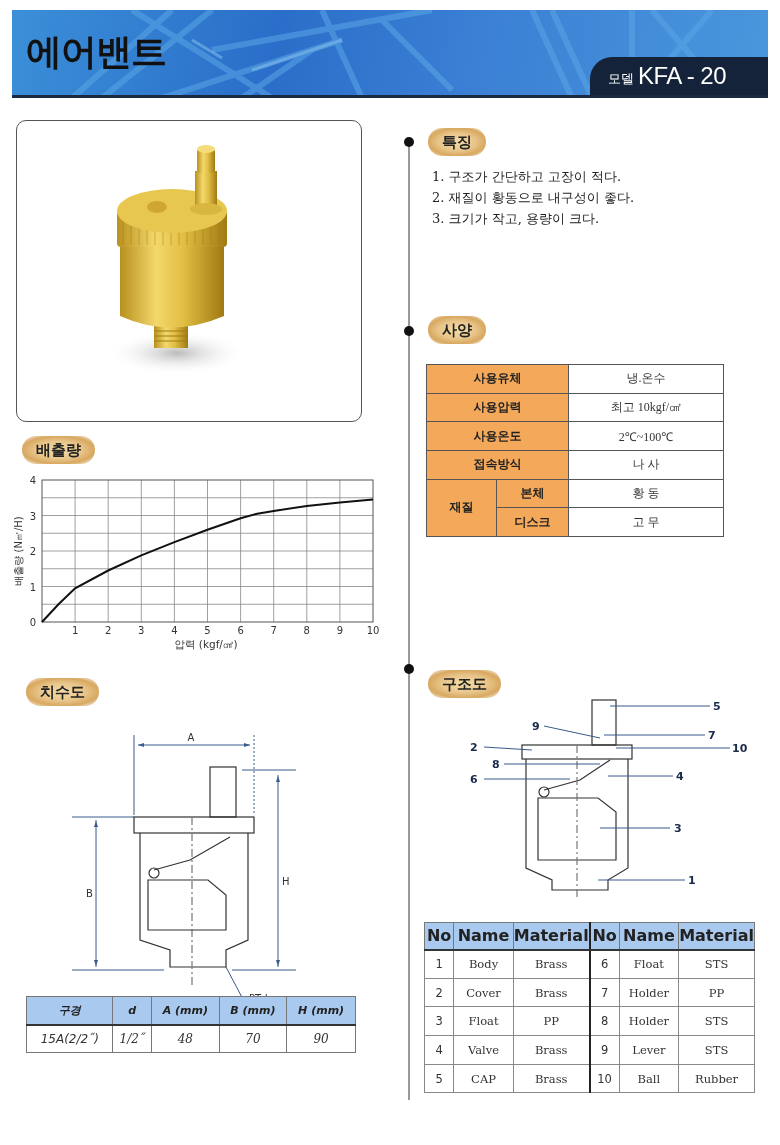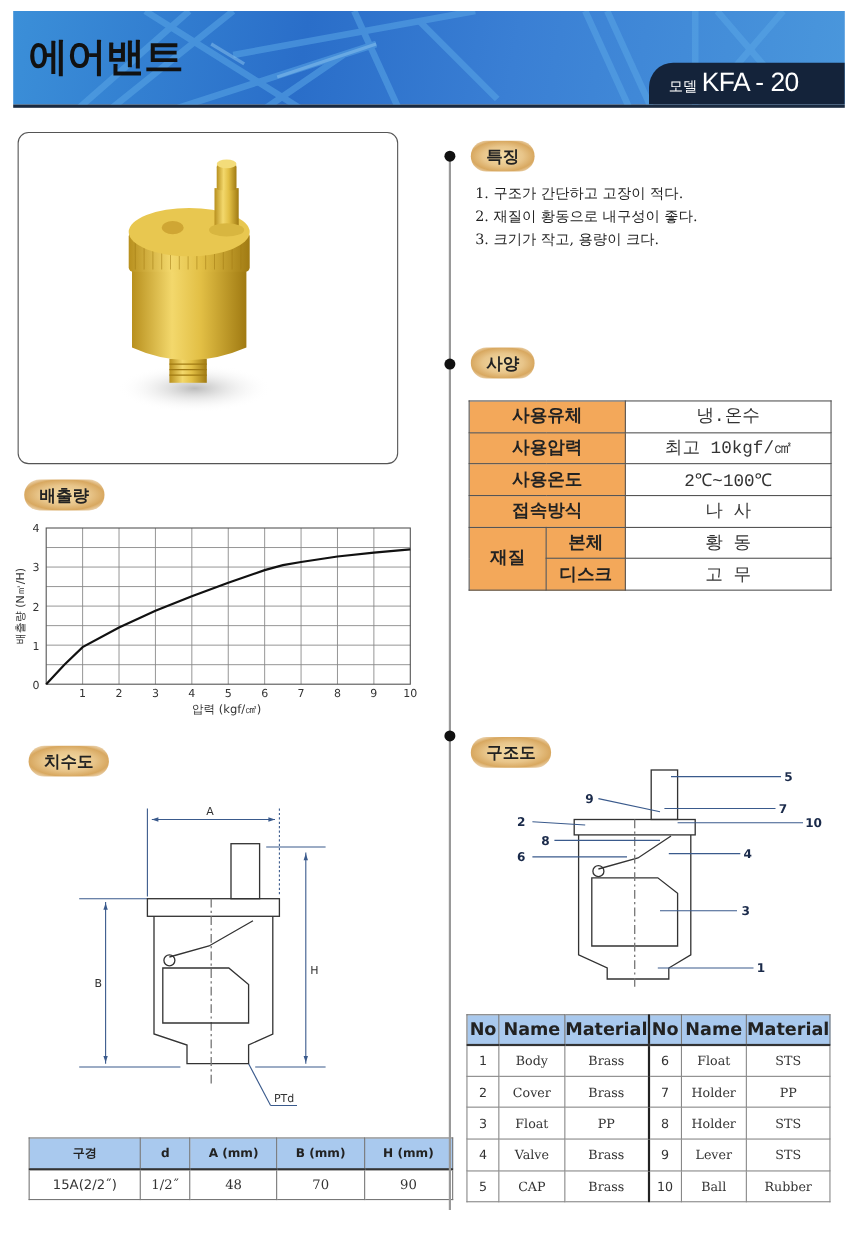--- a/index.html
+++ b/index.html
@@ -15,28 +15,28 @@
   
   .photo-box { left: 16px; top: 120px; width: 346px; height: 302px; border: 1.5px solid #555; border-radius: 10px; background: #fff; }
   
   .pill { position: absolute; height: 28px; padding: 0 14px; border-radius: 14px; background: radial-gradient(ellipse at center, #f4dca6 0%, #e8c58a 45%, #d8a860 70%, rgba(255,255,255,0) 100%); font-weight: bold; font-size: 15px; color: #222; display: flex; align-items: center; }
   
   .timeline { left: 408px; top: 140px; width: 2px; height: 960px; background: #999; }
   .dot { width: 10px; height: 10px; border-radius: 50%; background: #111; }
   .features { left: 432px; top: 166px; font-family: "DejaVu Serif", serif; font-size: 13px; line-height: 21px; color: #222; }
   
   table { border-collapse: collapse; }
-  .spec { left: 426px; top: 364px; width: 330px; font-size: 16px; }
+  .spec { left: 426px; top: 364px; width: 298px; font-size: 12px; }
   .spec td { border: 1px solid #555; height: 28.7px; text-align: center; }
   .spec .lab { background: #f3a85a; font-weight: bold; color: #222; }
-  .spec .val { font-family: Liberation Mono, monospace; color: #333; }
+  .spec .val { font-family: Liberation Serif, serif; color: #333; }
   
   .chart { left: 10px; top: 470px; width: 380px; height: 190px; }
   
-  .dims { left: 26px; top: 1034px; width: 386px; font-size: 12px; }
+  .dims { left: 26px; top: 996px; width: 330px; font-size: 12px; font-style: italic; }
   .dims th { background: #a9c9ee; border: 1px solid #777; border-bottom: 2px solid #333; height: 28px; font-size: 11px; font-weight: bold; }
   .dims td { border: 1px solid #777; height: 28px; text-align: center; font-family: "DejaVu Serif", serif; color: #333; }
   .dims td.first { font-family: "DejaVu Sans", sans-serif; }
   
   .parts { left: 424px; top: 922px; width: 331px; font-size: 11.5px; }
   .parts th { background: #a9c9ee; border: 1px solid #777; border-bottom: 2px solid #333; height: 27px; font-size: 16px; font-weight: bold; }
   .parts td { border: 1px solid #888; height: 28.7px; text-align: center; font-family: "DejaVu Serif", serif; color: #333; }
   .parts td.no { font-family: "DejaVu Sans", sans-serif; }
   .parts .split { border-left: 2px solid #222; }
   svg text { font-family: "DejaVu Sans", sans-serif; }

